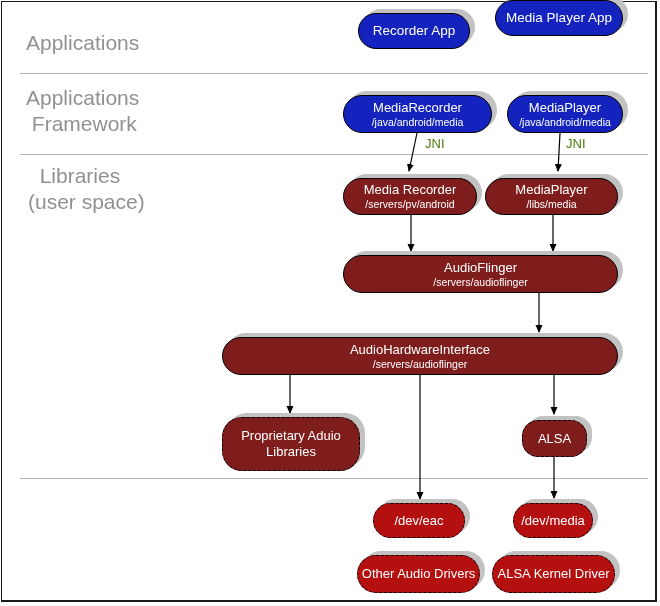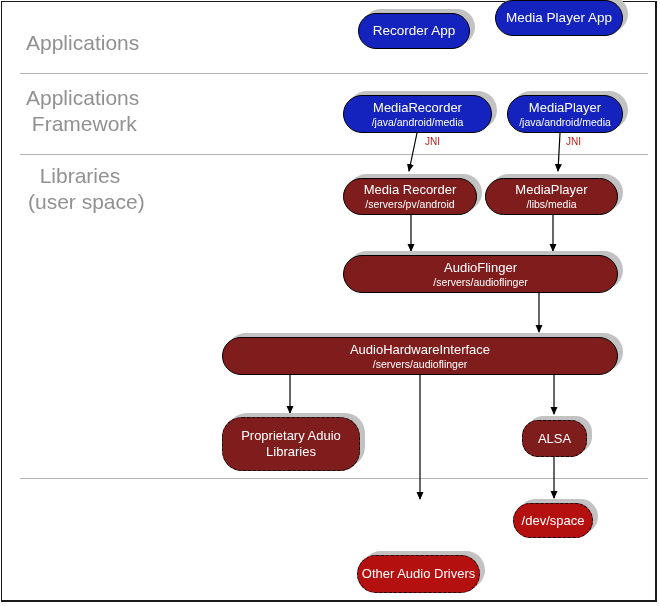--- a/index.html
+++ b/index.html
@@ -19,21 +19,21 @@
     position:absolute;border-radius:20px;border:1.5px solid #000;color:#fff;
     display:flex;flex-direction:column;align-items:center;justify-content:center;
     text-align:left;box-shadow:5px -4px 0 #c2c2c2;line-height:1.2;box-sizing:border-box;
   }
   .pill .title{font-size:13px;}
   .pill .path{font-size:10.5px;}
   .blue{background:#1423be;}
   .green{background:#7f1d1d;}
   .red{background:#b51010;}
   .dashed{border-style:dashed;border-width:1.6px;}
-  .jni{position:absolute;color:#b91c1c;font-size:10px;}
+  .jni{position:absolute;color:#4d7c0f;font-size:13px;}
   svg.arrows{position:absolute;left:0;top:0;pointer-events:none;}
 </style>
 </head>
 <body>
 
 <div id="canvas">
   <div class="frame"></div>
 
   <div class="layer-label" style="left:26px;top:30px;">Applications</div>
   <div class="layer-label" style="left:26px;top:85px;">Applications
@@ -98,19 +98,25 @@
     <span class="path">/servers/audioflinger</span>
   </div>
   <div class="pill green dashed" style="left:222px;top:417px;width:138px;height:54px;">
     <span class="title">Proprietary Aduio</span>
     <span class="title">Libraries</span>
   </div>
   <div class="pill green dashed" style="left:522px;top:420px;width:65px;height:37px;border-radius:16px;">
     <span class="title">ALSA</span>
   </div>
 
+  <div class="pill red dashed" style="left:373px;top:503px;width:92px;height:35px;">
+    <span class="title">/dev/eac</span>
+  </div>
   <div class="pill red dashed" style="left:513px;top:503px;width:80px;height:35px;">
-    <span class="title">/dev/space</span>
+    <span class="title">/dev/media</span>
   </div>
   <div class="pill red dashed" style="left:357px;top:555px;width:123px;height:38px;">
     <span class="title">Other Audio Drivers</span>
   </div>
+  <div class="pill red dashed" style="left:492px;top:555px;width:123px;height:38px;">
+    <span class="title">ALSA Kernel Driver</span>
+  </div>
 </div>
 
 </body></html>

